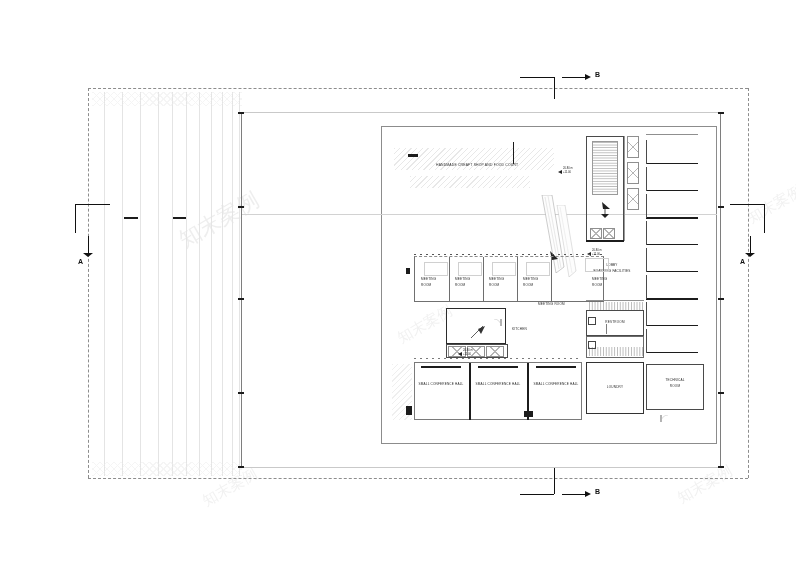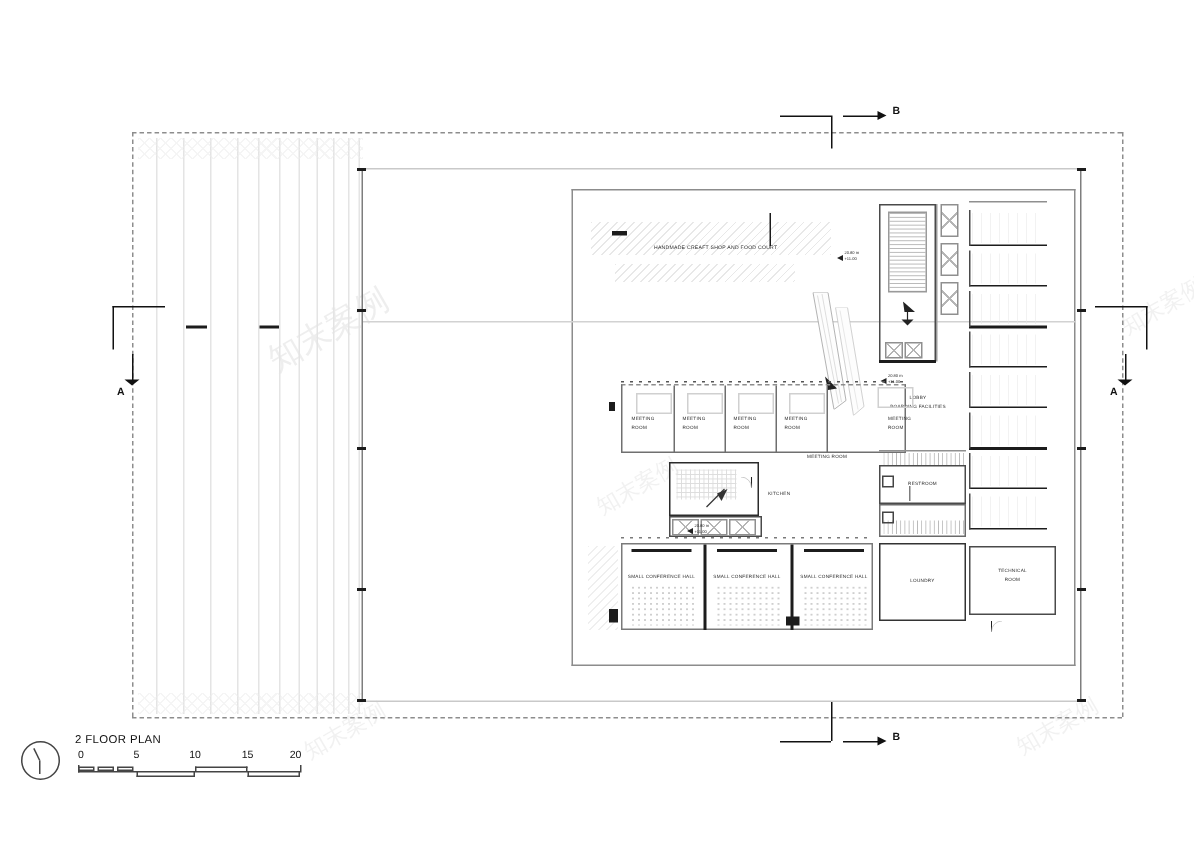--- a/index.html
+++ b/index.html
@@ -359,39 +359,14 @@
   <div class="elbow" style="left:75px;top:204px;width:34px;height:28px;border-bottom:0;border-right:0;"></div>
   <div class="arrow-v" style="left:88px;top:236px;height:18px;"></div>
   <div class="arrow-head-d" style="left:83px;top:253px;"></div>
   <div class="secmark" style="left:78px;top:258px;">A</div>
 
   <div class="elbow-r" style="left:730px;top:204px;width:34px;height:28px;border-bottom:0;border-left:0;"></div>
   <div class="arrow-v" style="left:750px;top:236px;height:18px;"></div>
   <div class="arrow-head-d" style="left:745px;top:253px;"></div>
   <div class="secmark" style="left:740px;top:258px;">A</div>
 
-  <div id="scalewrap" style="left:14px;top:488px;width:200px;height:34px;">
-
-    <div class="northcirc" style="left:0px;top:6px;width:24px;height:24px;">
-      <div class="northneedle" style="left:11px;top:3px;height:9px;transform:rotate(-26deg);"></div>
-      <div class="northneedle" style="left:11px;top:12px;height:9px;background:#444;"></div>
-    </div>
-
-    <div class="sb-title" style="left:36px;top:0px;">2 FLOOR PLAN</div>
-
-    <div class="sb-num" style="left:40px;top:12px;">0</div>
-    <div class="sb-num" style="left:77px;top:12px;">5</div>
-    <div class="sb-num" style="left:116px;top:12px;">10</div>
-    <div class="sb-num" style="left:151px;top:12px;">15</div>
-    <div class="sb-num" style="left:183px;top:12px;">20</div>
-
-    <div class="sb-line" style="left:38px;top:26px;width:148px;"></div>
-    <div class="sb-blk" style="left:38px;top:22.5px;width:11px;"></div>
-    <div class="sb-blk" style="left:51px;top:22.5px;width:11px;"></div>
-    <div class="sb-blk" style="left:64px;top:22.5px;width:11px;"></div>
-    <div class="sb-blk" style="left:77px;top:26px;width:39px;border-top:0;"></div>
-    <div class="sb-blk" style="left:116px;top:22.5px;width:35px;border-bottom:0;"></div>
-    <div class="sb-blk" style="left:151px;top:26px;width:35px;border-top:0;"></div>
-    <div class="sb-tick" style="left:38px;top:22px;height:5px;"></div>
-    <div class="sb-tick" style="left:186px;top:22px;height:5px;"></div>
-  </div>
 
 </div>
 
 </body></html>

